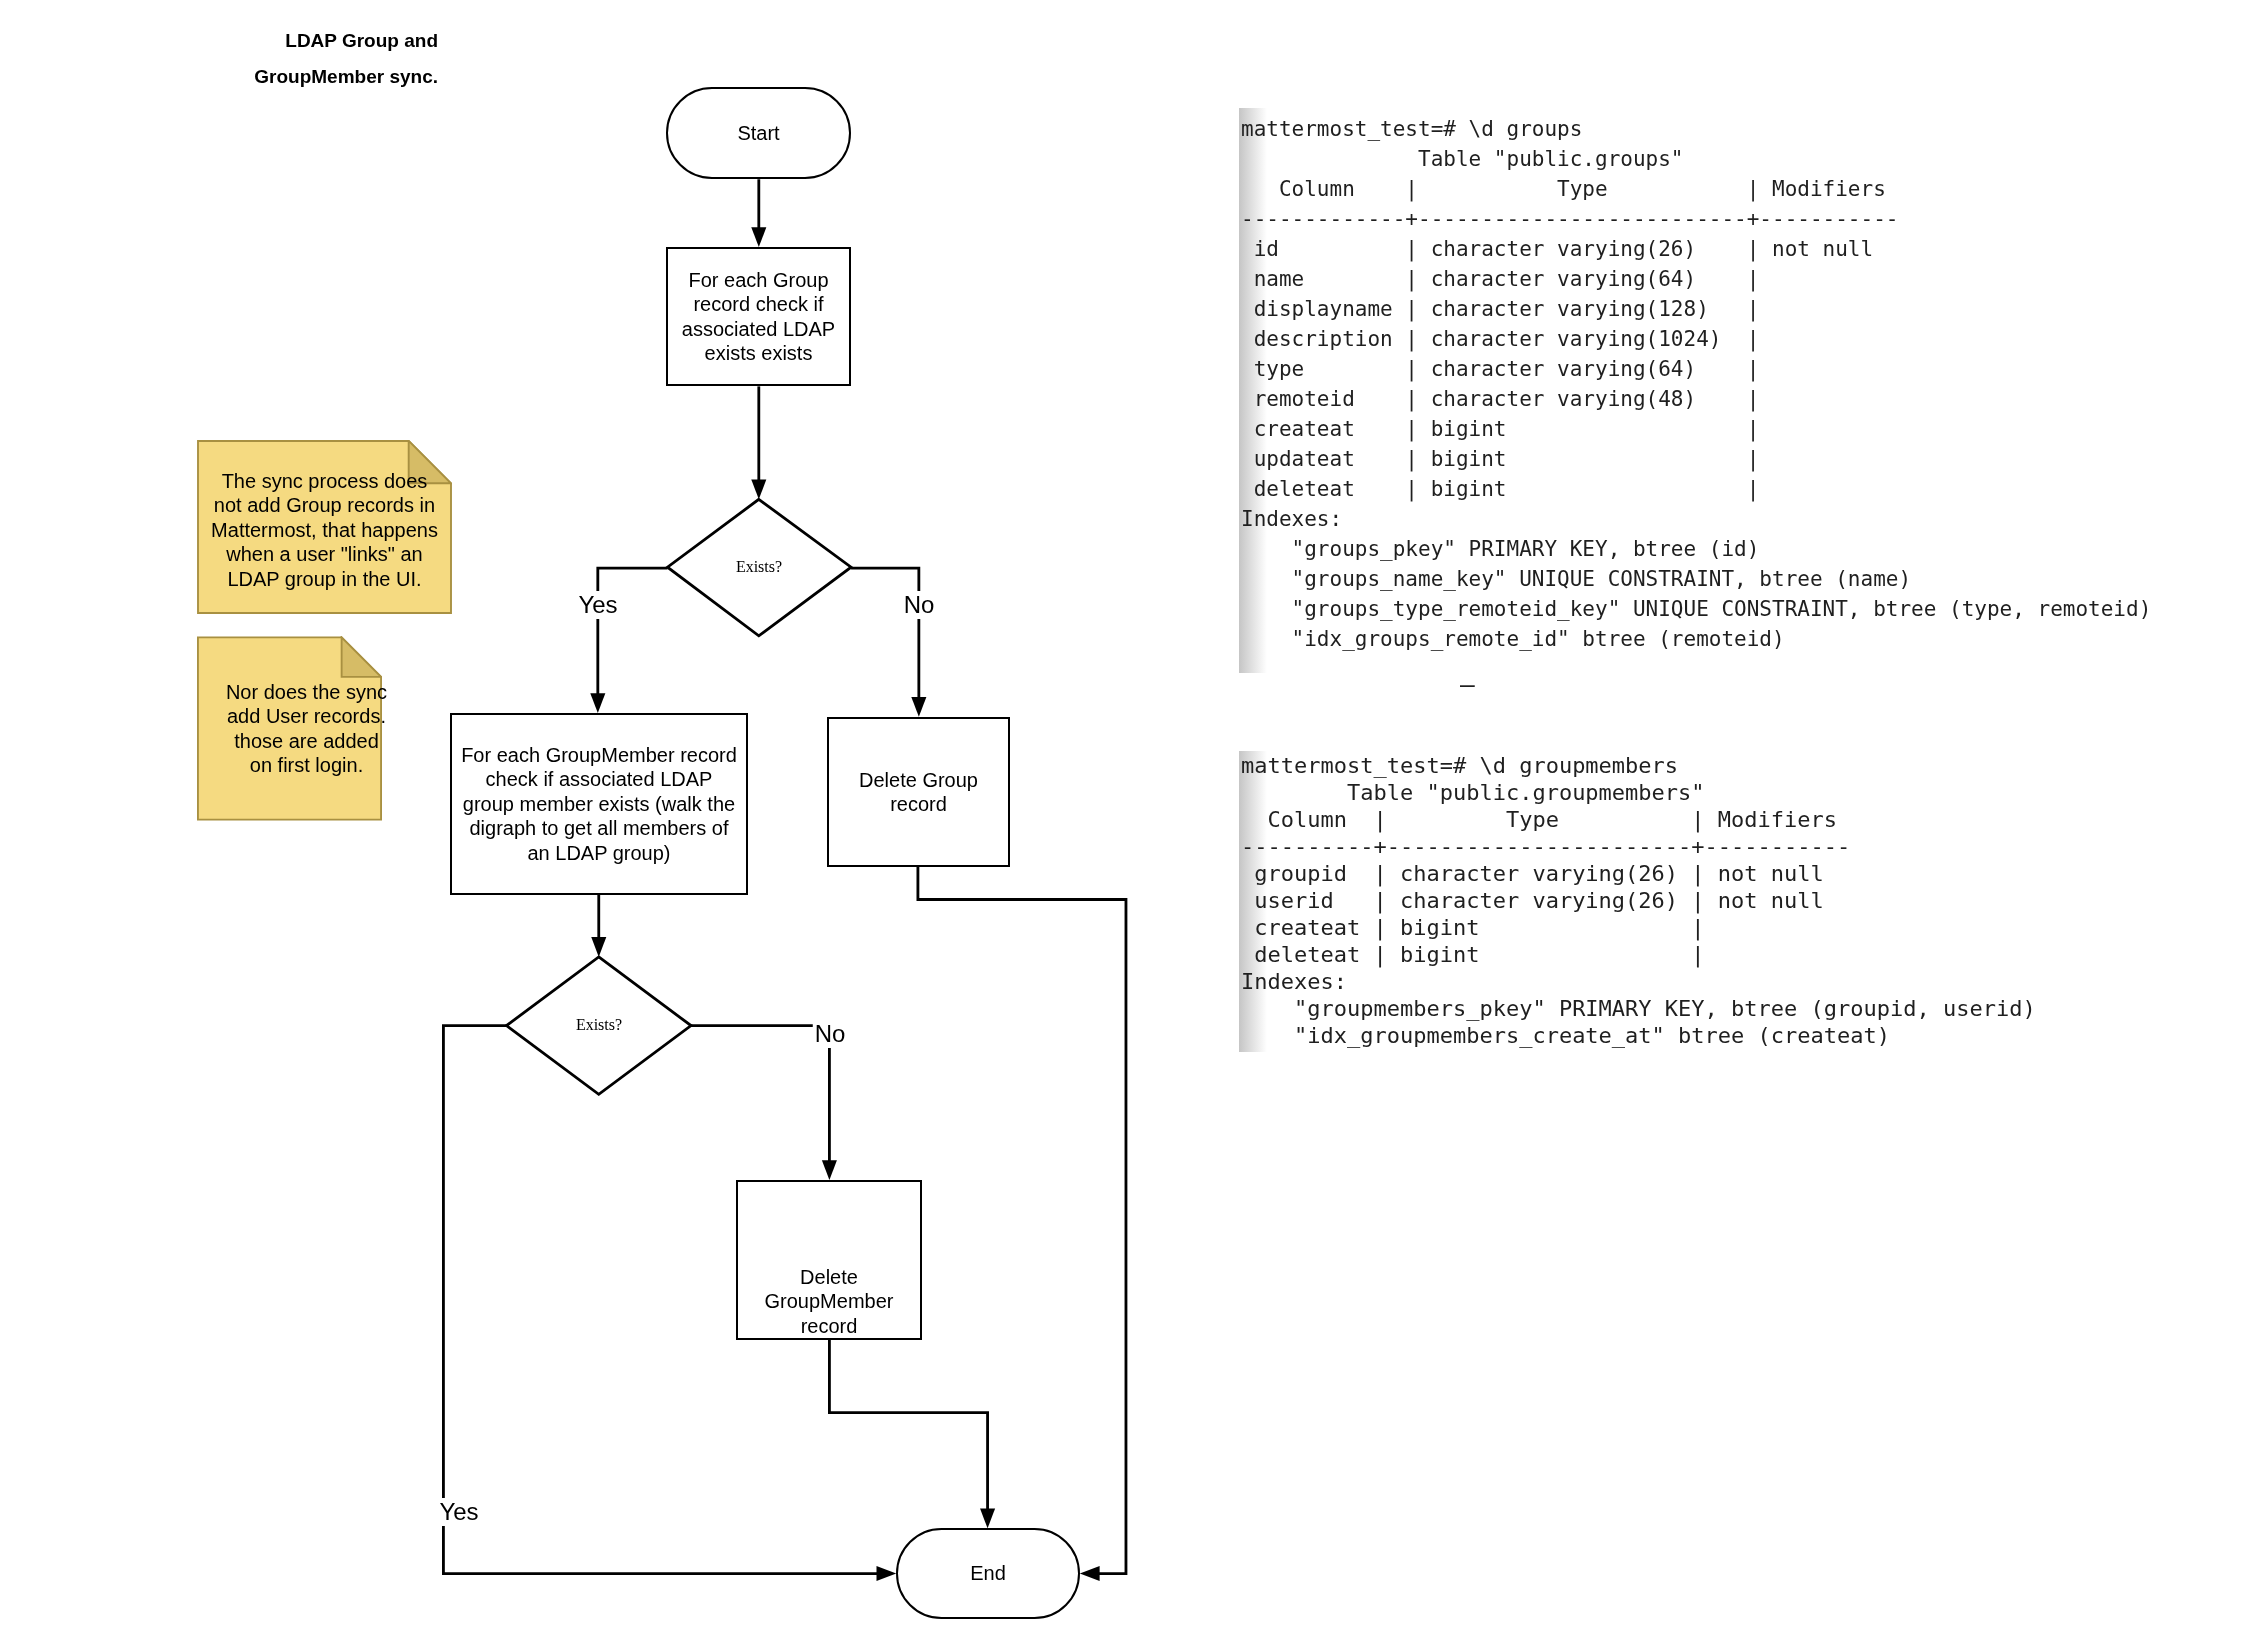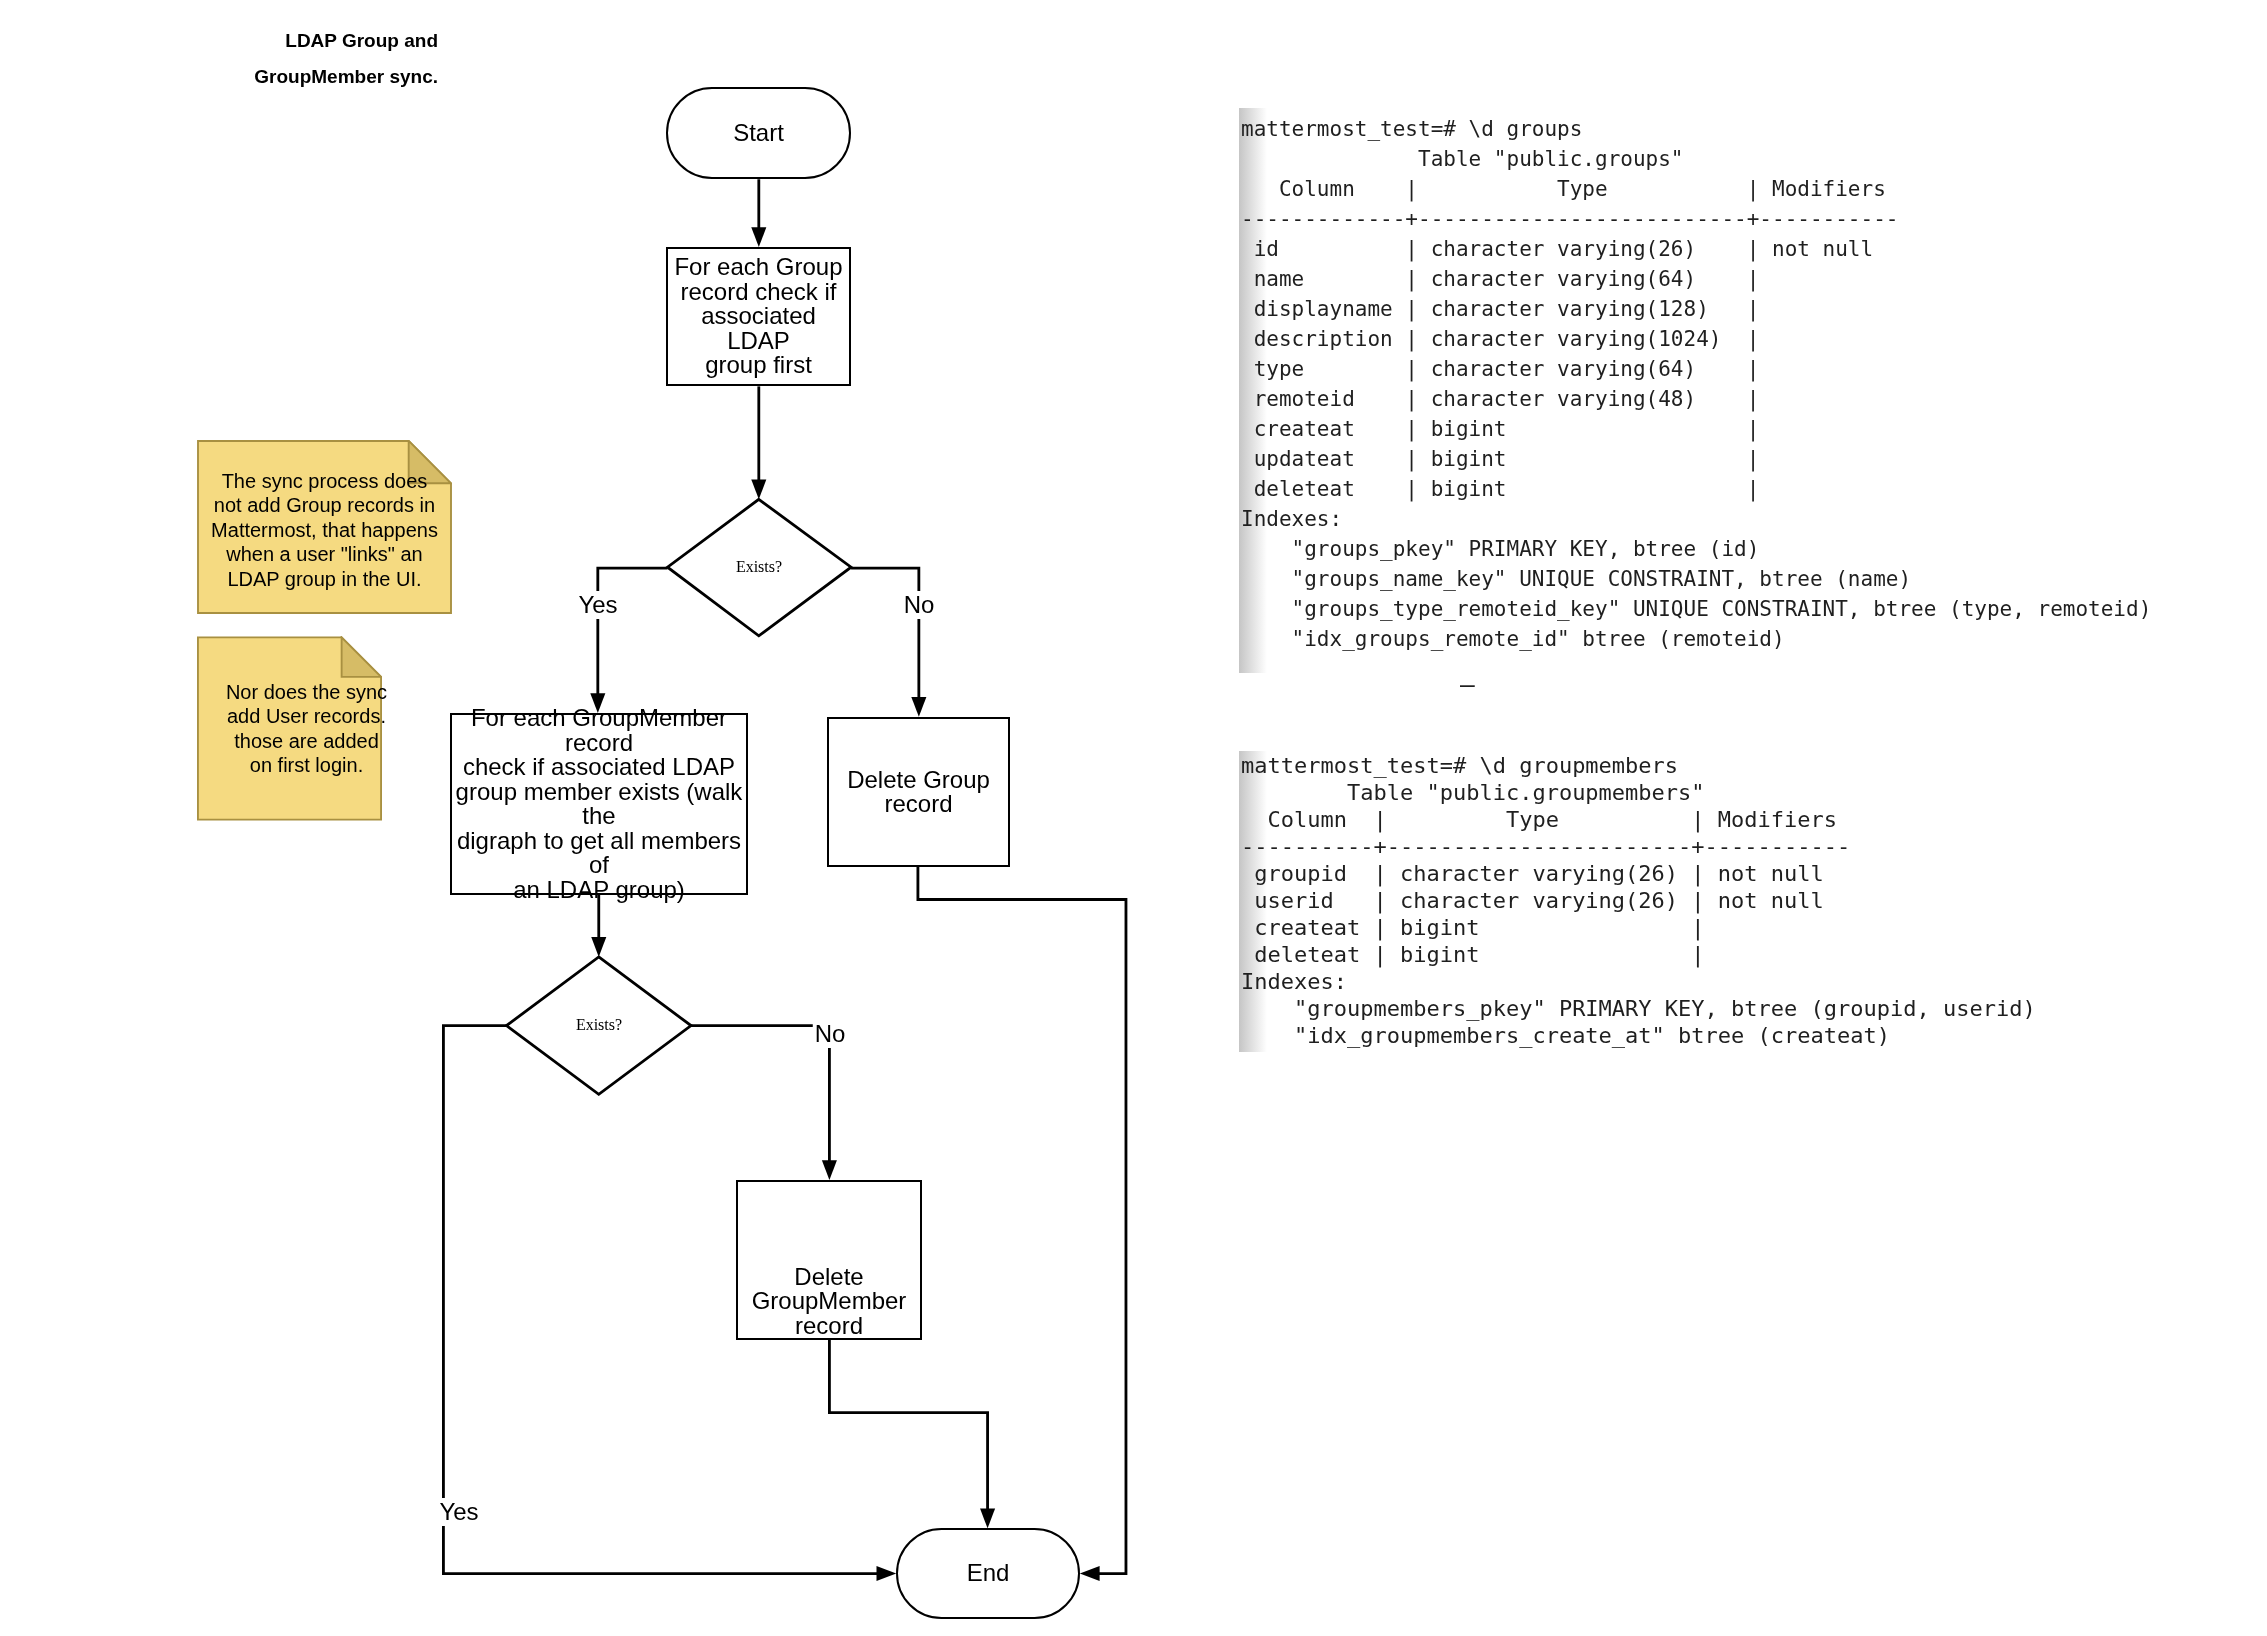--- a/index.html
+++ b/index.html
@@ -3,21 +3,21 @@
 <meta charset="utf-8">
 <style>
   html,body{margin:0;padding:0;background:#ffffff;}
   .page{position:relative;width:2267px;height:1637px;background:#ffffff;overflow:hidden;
         font-family:"Liberation Sans",sans-serif;color:#000;}
   .title{position:absolute;left:113px;top:22.6px;width:325px;text-align:right;
          font-size:19px;font-weight:bold;line-height:36px;white-space:pre-line;}
   .wires{position:absolute;left:0;top:0;z-index:1;}
   .node{position:absolute;box-sizing:border-box;background:#fff;border:2.8px solid #000;
         display:flex;align-items:center;justify-content:center;text-align:center;
-        font-size:24px;line-height:24.5px;white-space:pre-line;z-index:2;}
+        font-size:20px;line-height:24.5px;white-space:pre-line;z-index:2;}
   .terminator{border-radius:46px;}
   .dlabel{position:absolute;transform:translate(-50%,-50%);background:#fff;
           font-size:16px;text-align:center;white-space:pre-line;z-index:3;padding:0 2.8px;font-family:Liberation Serif, serif;}
   .edge-label{position:absolute;transform:translate(-50%,-50%);background:#fff;
               font-size:24px;z-index:3;padding:0 1.9px;}
   .note{position:absolute;z-index:2;}
   .note svg{position:absolute;left:0;top:0;}
   .note-text{position:absolute;left:0;top:0;width:100%;height:100%;display:flex;
              align-items:center;justify-content:center;text-align:center;
              font-size:20px;line-height:24.5px;white-space:pre-line;z-index:2;}
@@ -87,21 +87,21 @@
   </svg>
 
   <div class="node terminator" id="node-start">
     <span>Start</span>
   </div>
 
   <div class="node" id="node-check-group">
     <span>For each Group
 record check if
 associated LDAP
-group first</span>
+exists exists</span>
   </div>
 
   <div class="dlabel" id="label-exists1">Exists?</div>
 
   <div class="node" id="node-check-groupmember">
     <span>For each GroupMember record
 check if associated LDAP
 group member exists (walk the
 digraph to get all members of
 an LDAP group)</span>

